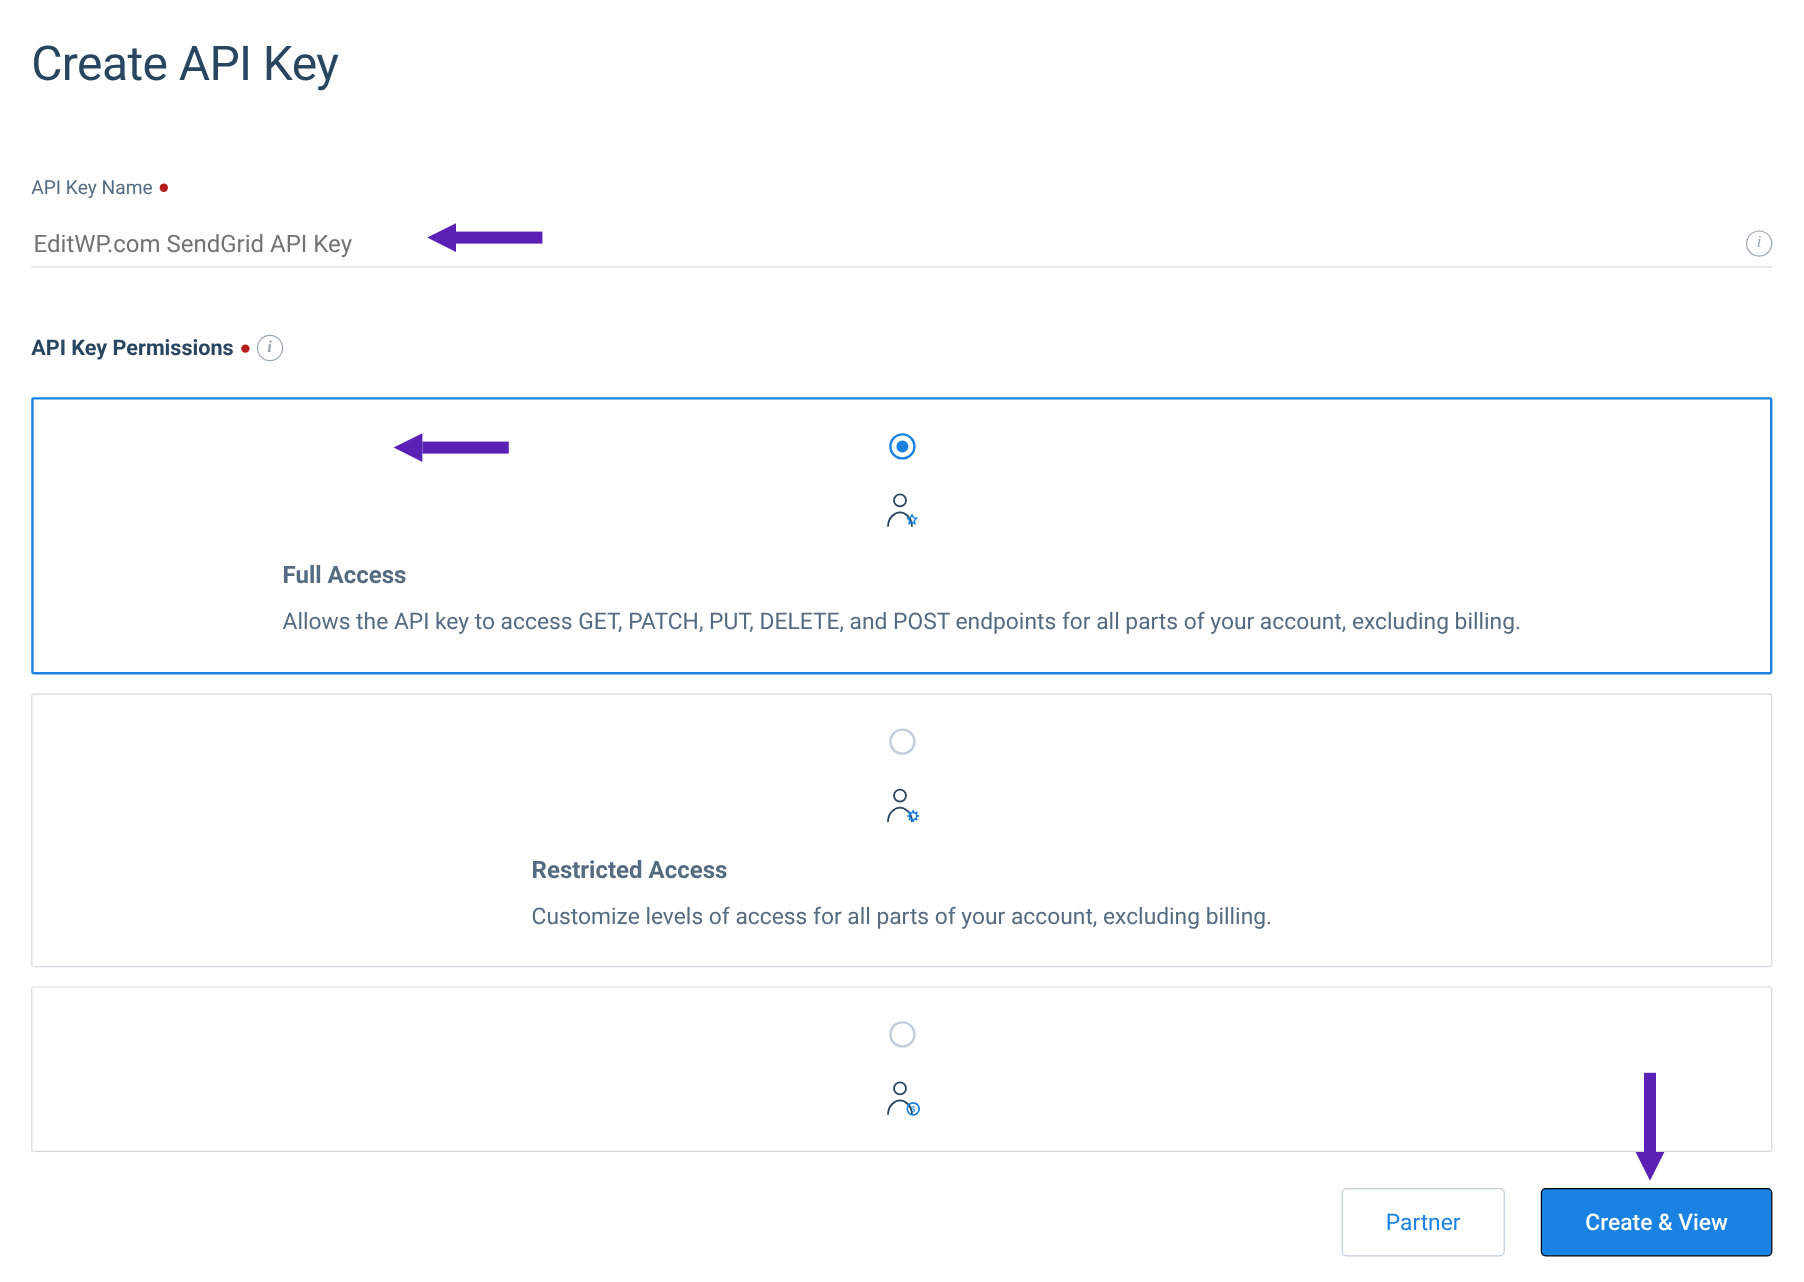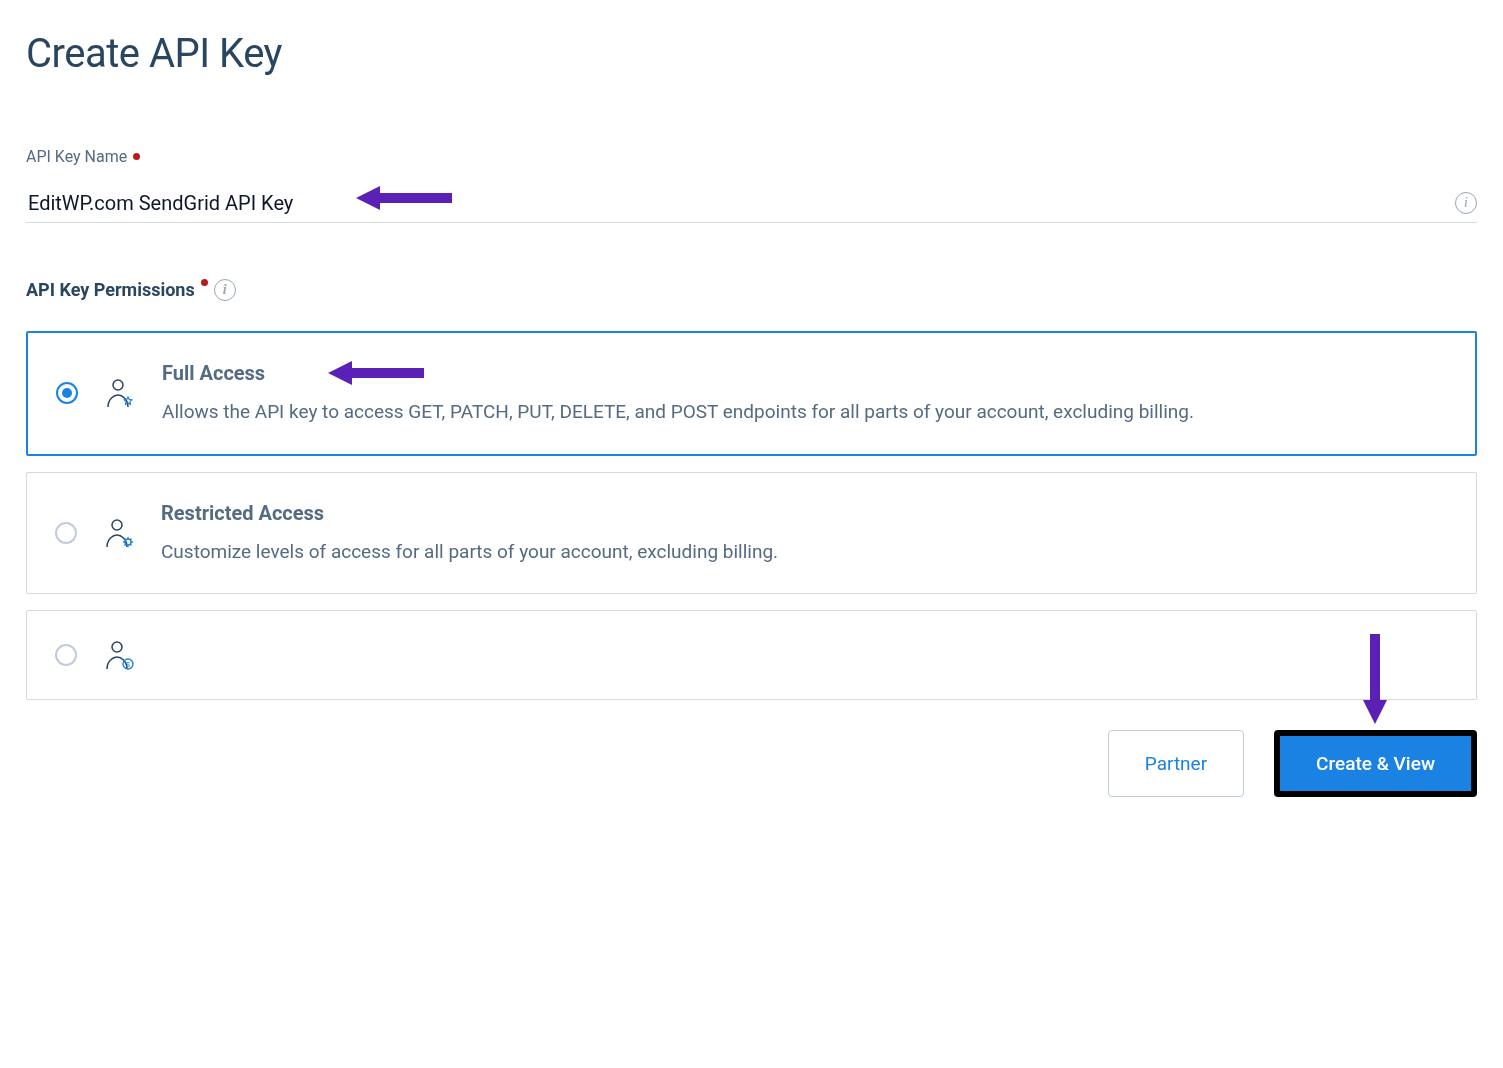--- a/index.html
+++ b/index.html
@@ -37,21 +37,21 @@
     display: flex;
     align-items: center;
     border-bottom: 1px solid #d4dadf;
     padding-bottom: 6px;
   }
   .name-input {
     flex: 1;
     border: none;
     outline: none;
     font-size: 20px;
-    color: #0f172a;
+    color: #737373;
     font-family: inherit;
   }
   .info-circle {
     width: 22px;
     height: 22px;
     border: 1.5px solid #9aa7b0;
     border-radius: 50%;
     display: inline-flex;
     align-items: center;
     justify-content: center;
@@ -60,32 +60,34 @@
     font-style: italic;
     font-size: 14px;
     line-height: 1;
   }
   .section-label {
     margin-top: 56px;
     font-size: 18px;
     font-weight: 700;
     color: #294661;
     display: flex;
+    align-items: center;
     gap: 6px;
     margin-bottom: 30px;
   }
   .perm-card {
     border: 1px solid #d4dadf;
     border-radius: 2px;
     padding: 28px 28px 28px 28px;
     margin-bottom: 16px;
     display: flex;
     align-items: center;
     gap: 26px;
     position: relative;
+    flex-direction: column;
   }
   .perm-card.selected {
     border: 2px solid #1a82e2;
   }
   .radio {
     width: 22px;
     height: 22px;
     border: 2px solid #c0ccda;
     border-radius: 50%;
     flex-shrink: 0;
@@ -135,21 +137,21 @@
     cursor: pointer;
     font-family: inherit;
   }
   .btn-cancel {
     background: #fff;
     border: 1px solid #c0ccda;
     color: #1a82e2;
   }
   .btn-primary {
     background: #1a82e2;
-    border: 6px solid #000000;
+    border: 1px solid #000000;
     color: #fff;
     font-weight: 500;
   }
   
   .arrow-h {
     position: absolute;
     display: flex;
     align-items: center;
     pointer-events: none;
   }

